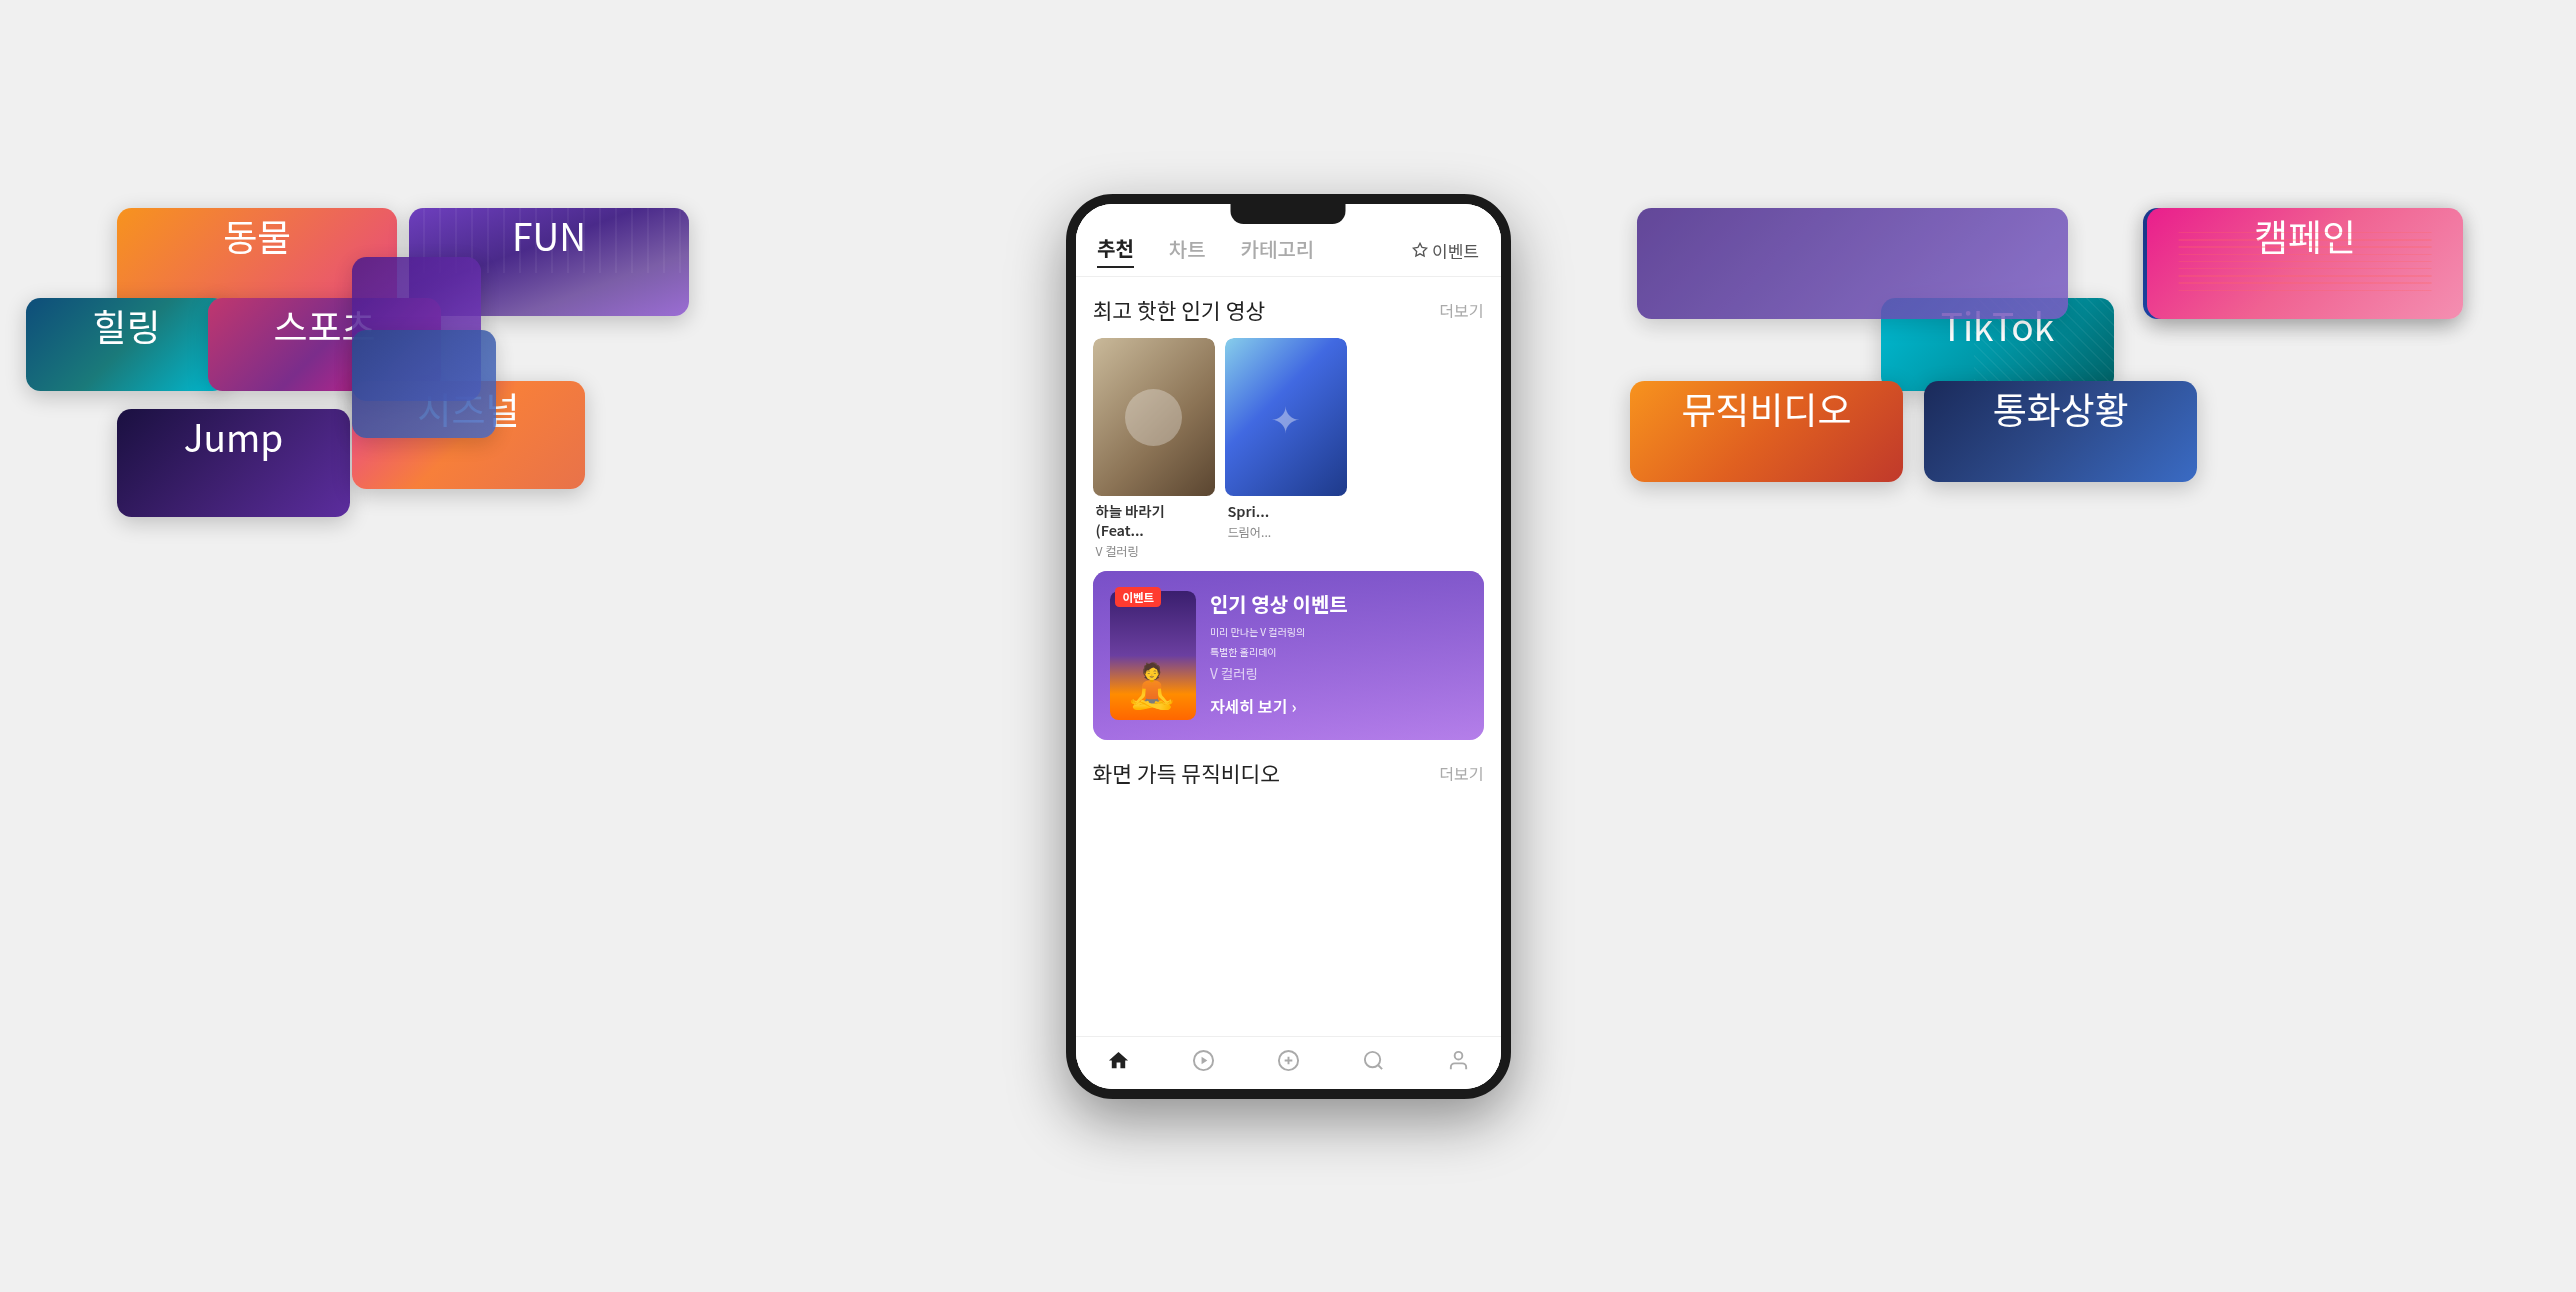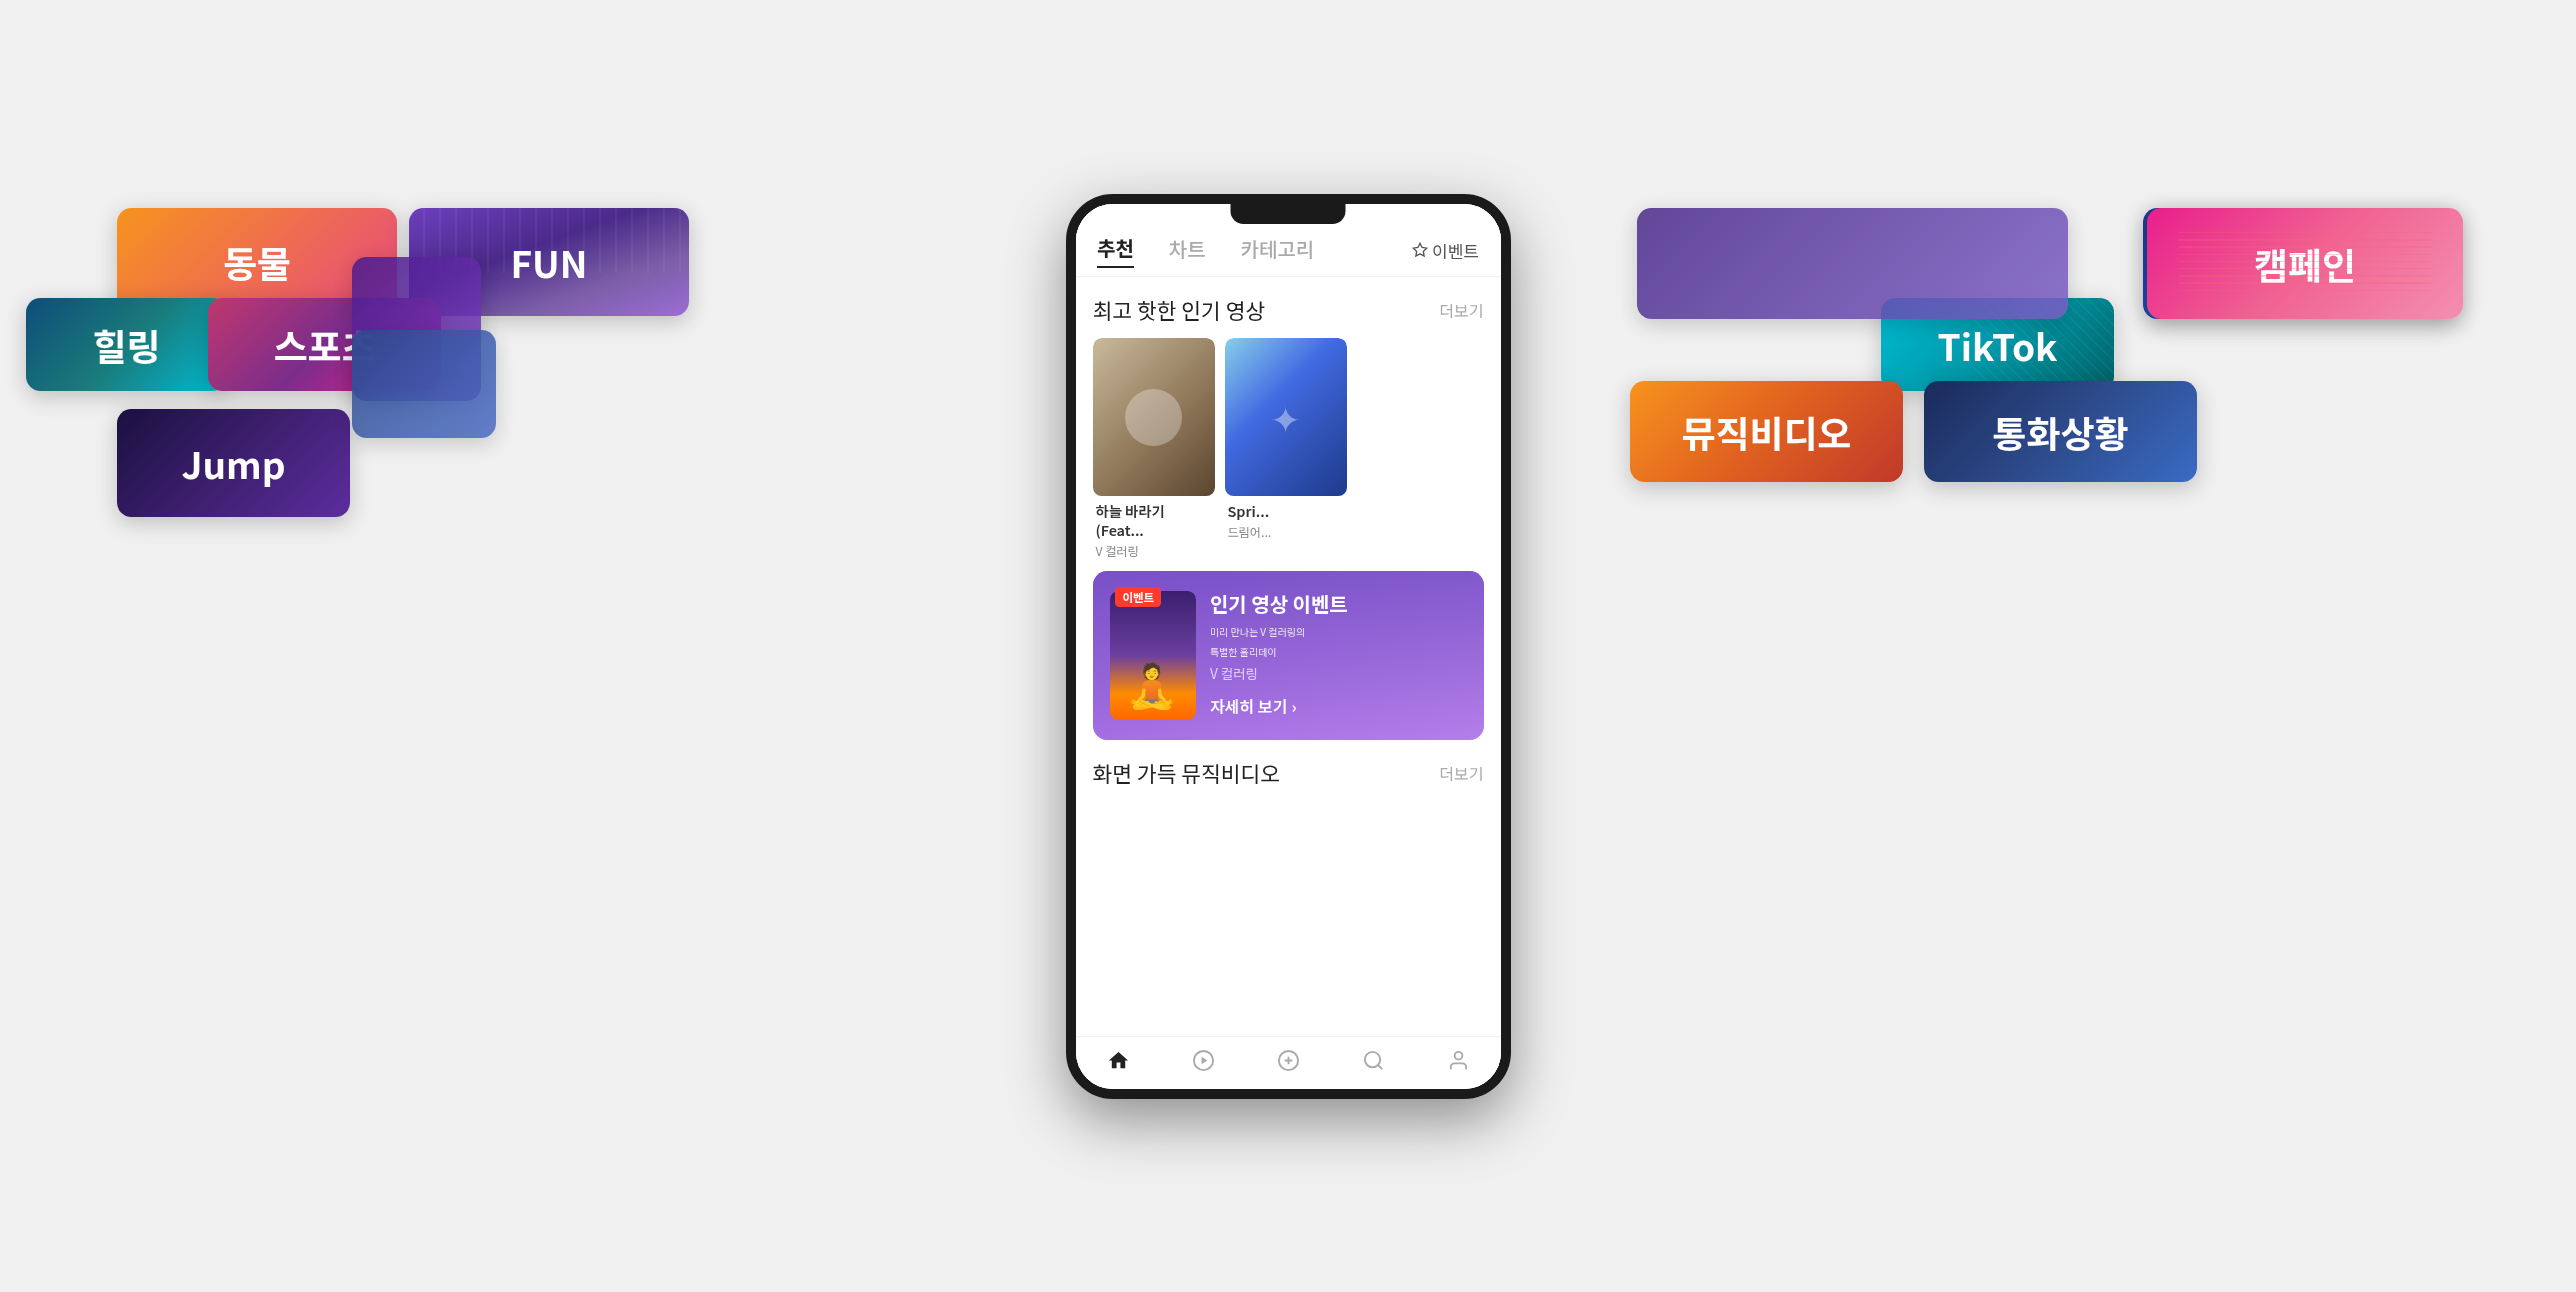--- a/index.html
+++ b/index.html
@@ -20,24 +20,24 @@
       position: absolute;
       top: 0; left: 0;
       width: 100%; height: 100%;
       pointer-events: none;
     }
 
     .card {
       position: absolute;
       border-radius: 14.4px;
       display: flex;
-      align-items: center;
+      align-items: flex-start;
       justify-content: center;
       font-size: 37px;
-      font-weight: 700;
+      font-weight: 400;
       color: white;
       box-shadow: 0 5.7px 21.5px rgba(0,0,0,0.2);
     }
 
     
     .phone-wrapper {
       position: relative;
       z-index: 10;
     }
 
@@ -441,20 +441,23 @@
   </div>
 
   <div class="card card-sports" style="left:208px; top:298px; width:233px; height:93px;">
     <span>스포츠</span>
   </div>
 
   <div class="card card-jump" style="left:117px; top:381px; width:233px; height:108px;margin-top:28px;">
     <span>Jump</span>
   </div>
 
+  <div class="card card-siznal" style="left:352px; top:381px; width:233px; height:108px;">
+    <span>시즈널</span>
+  </div>
 
   <div class="card card-idol" style="right:117px; top:208px; width:316px; height:111px;">
     <span>아이돌/가수</span>
   </div>
 
   <div class="card card-campaign" style="right:117px; top:208px; width:316px; height:111px; right: -199px; left: 2147px;">
     <span>캠페인</span>
   </div>
 
 

